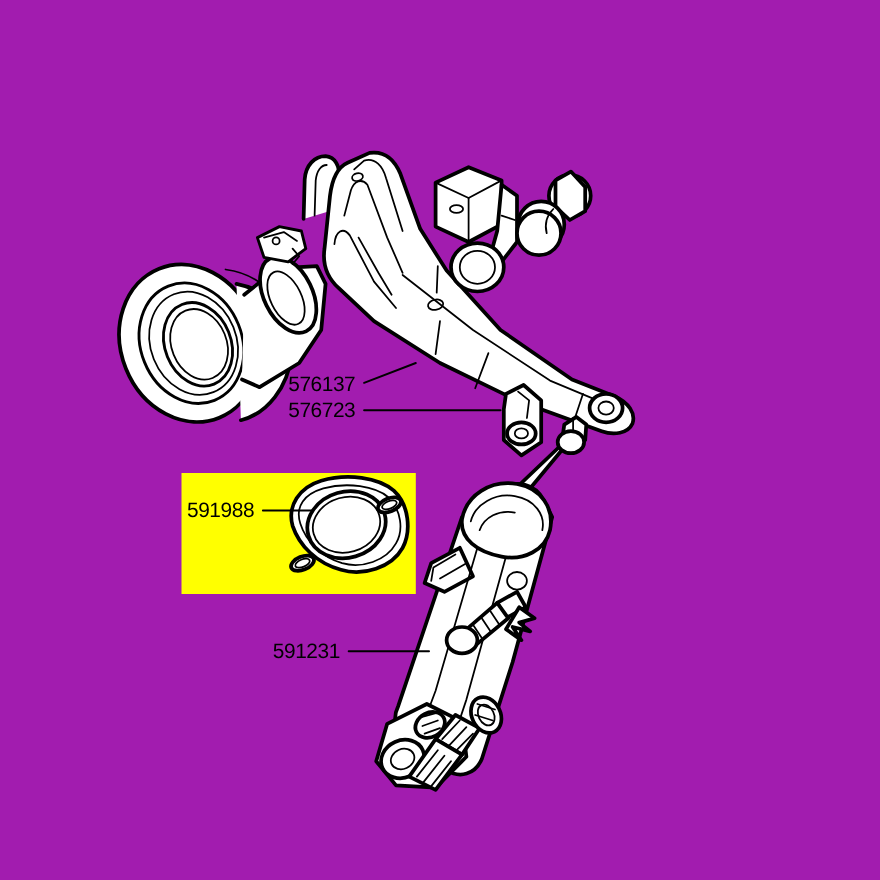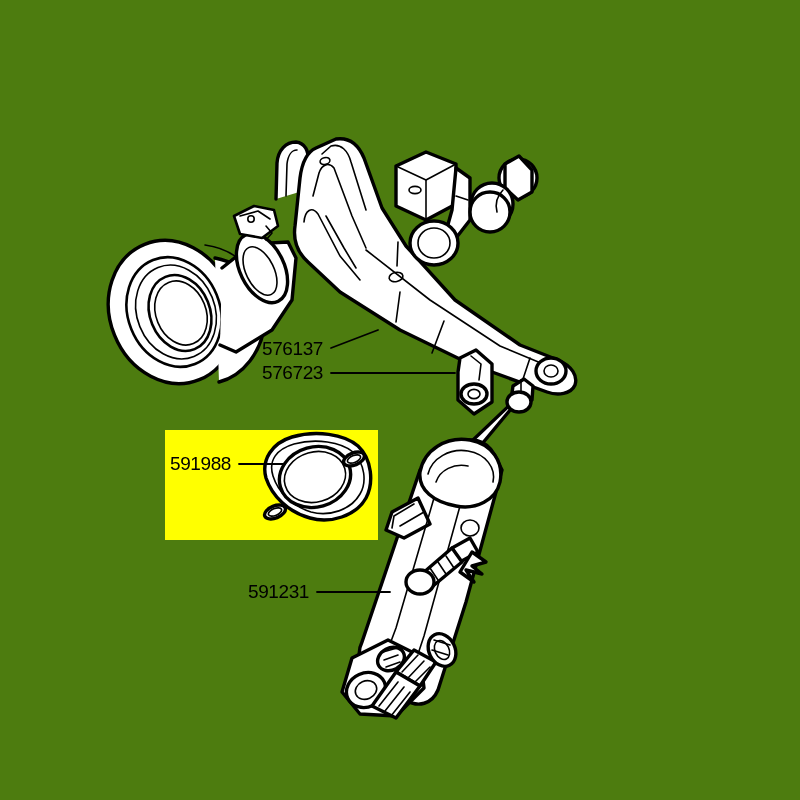--- a/index.html
+++ b/index.html
@@ -62,21 +62,21 @@
     fill: none;
     stroke-linecap: round;
   }
   .hl-rect {
     stroke: none;
   }
 </style>
 </head>
 <body>
 
-<div id="diagram-root" style="background: #4d7c0f;">
+<div id="diagram-root" style="background: #a21caf;">
 
   <svg id="parts-svg" viewBox="0 0 800 800" xmlns="http://www.w3.org/2000/svg">
 
     <rect id="hl-box" class="hl-rect" x="165" y="430" width="213" height="110" fill="#ffff00"></rect>
 
     <g>
 
       <ellipse class="part-heavy" cx="172" cy="312" rx="62" ry="73" transform="rotate(-22 172 312)"></ellipse>
 
       <path class="part-heavy" d="M 215 258 C 250 265 268 292 265 322

